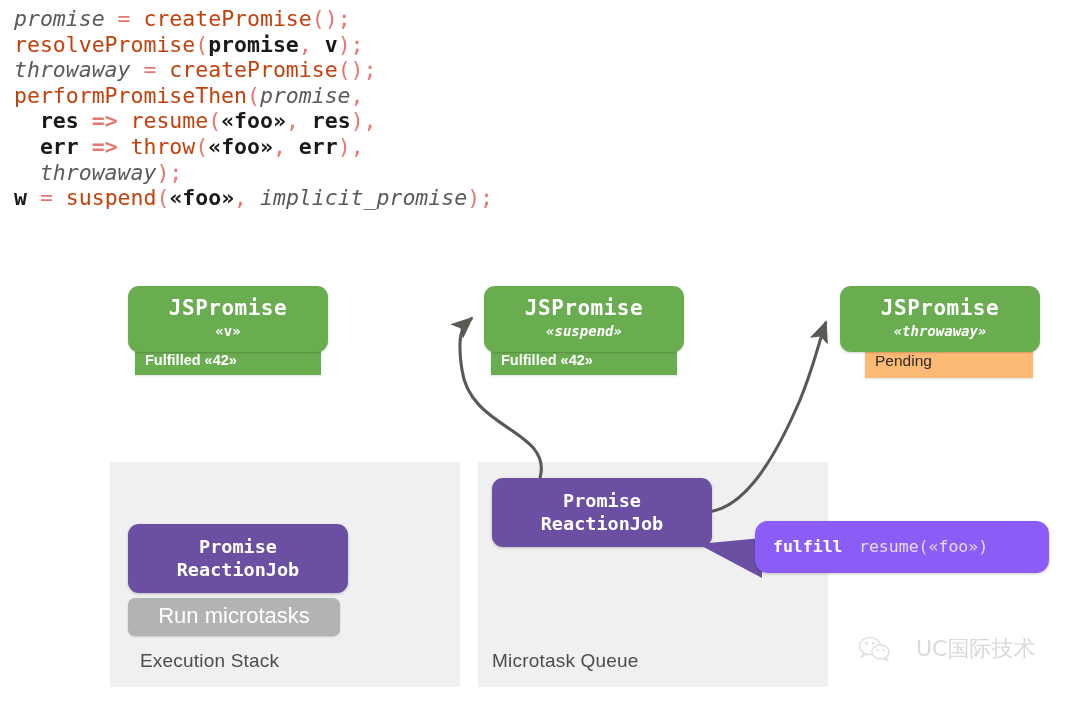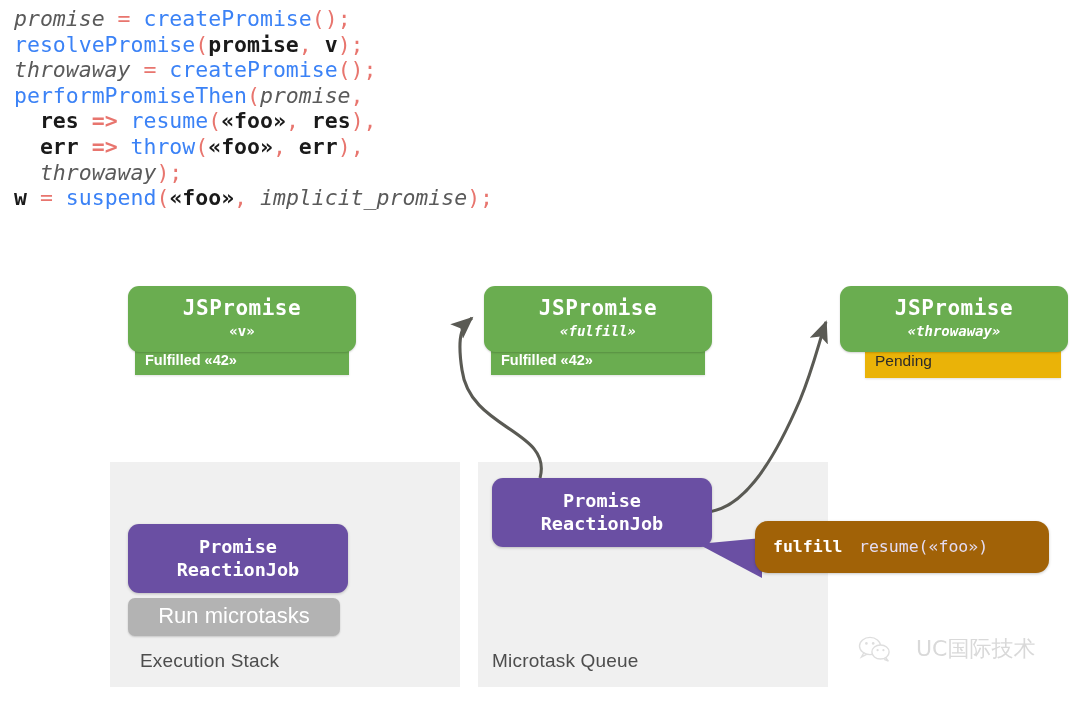--- a/index.html
+++ b/index.html
@@ -23,31 +23,31 @@
     top: 6px;
     font-family: "DejaVu Sans Mono", "Liberation Mono", monospace;
     font-size: 21.5px;
     line-height: 25.6px;
     white-space: pre;
     letter-spacing: 0px;
   }
   #code-block .line { height: 25.6px; }
   .tok-var   { color: #5a5a5a; font-style: italic; }
   .tok-op    { color: #e8756e; }
-  .tok-fn    { color: #3b82f6; }
+  .tok-fn    { color: #c2410c; }
   .tok-punct { color: #e8756e; }
   .tok-plain { color: #1a1a1a; font-weight: bold; }
   .tok-id    { color: #1a1a1a; font-weight: bold; }
   .tok-arrow { color: #e8756e; font-weight: bold;}
   .tok-ital  { color: #5a5a5a; font-style: italic; }
 
   
   .promise-card {
     position: absolute;
-    width: 228px;
+    width: 200px;
   }
   .promise-head {
     background: #6aad50;
     border-radius: 11px;
     padding: 10px 6px 12px 6px;
     text-align: center;
     color: #ffffff;
     position: relative;
     z-index: 2;
     box-shadow: 0 1px 2px rgba(0,0,0,.18);
@@ -74,21 +74,21 @@
     font-weight: bold;
     position: relative;
     z-index: 1;
     box-shadow: 0 1px 2px rgba(0,0,0,.12);
   }
   .promise-state.fulfilled {
     background: #6aad50;
     color: #ffffff;
   }
   .promise-state.pending {
-    background: #eab308;
+    background: #fdba74;
     color: #2b2b2b;
     font-weight: normal;
     font-size: 15.5px;
     padding-bottom: 8px;
     margin-left: 25px;
   }
 
   
   .panel {
     position: absolute;
@@ -127,21 +127,21 @@
     box-shadow: 0 1px 2px rgba(0,0,0,.18);
     z-index: 4;
   }
 
   
   #callout {
     position: absolute;
     left: 755px;
     top: 521px;
     width: 276px;
-    background: #a16207;
+    background: #8b5cf6;
     border-radius: 13px;
     padding: 14px 0 14px 18px;
     color: #ffffff;
     font-family: "DejaVu Sans Mono", "Liberation Mono", monospace;
     font-size: 16.5px;
     line-height: 24px;
     box-shadow: 0 1px 3px rgba(0,0,0,.22);
     z-index: 6;
   }
   #callout .key {
@@ -189,21 +189,21 @@
   <div class="promise-head">
     <div class="promise-title">JSPromise</div>
     <div class="promise-sub">«v»</div>
   </div>
   <div class="promise-state fulfilled">Fulfilled «42»</div>
 </div>
 
 <div class="promise-card" style="left:484px; top:286px;">
   <div class="promise-head">
     <div class="promise-title">JSPromise</div>
-    <div class="promise-sub italic">«fulfill»</div>
+    <div class="promise-sub italic">«suspend»</div>
   </div>
   <div class="promise-state fulfilled">Fulfilled «42»</div>
 </div>
 
 <div class="promise-card" style="left:840px; top:286px;">
   <div class="promise-head">
     <div class="promise-title">JSPromise</div>
     <div class="promise-sub italic">«throwaway»</div>
   </div>
   <div class="promise-state pending">Pending</div>

